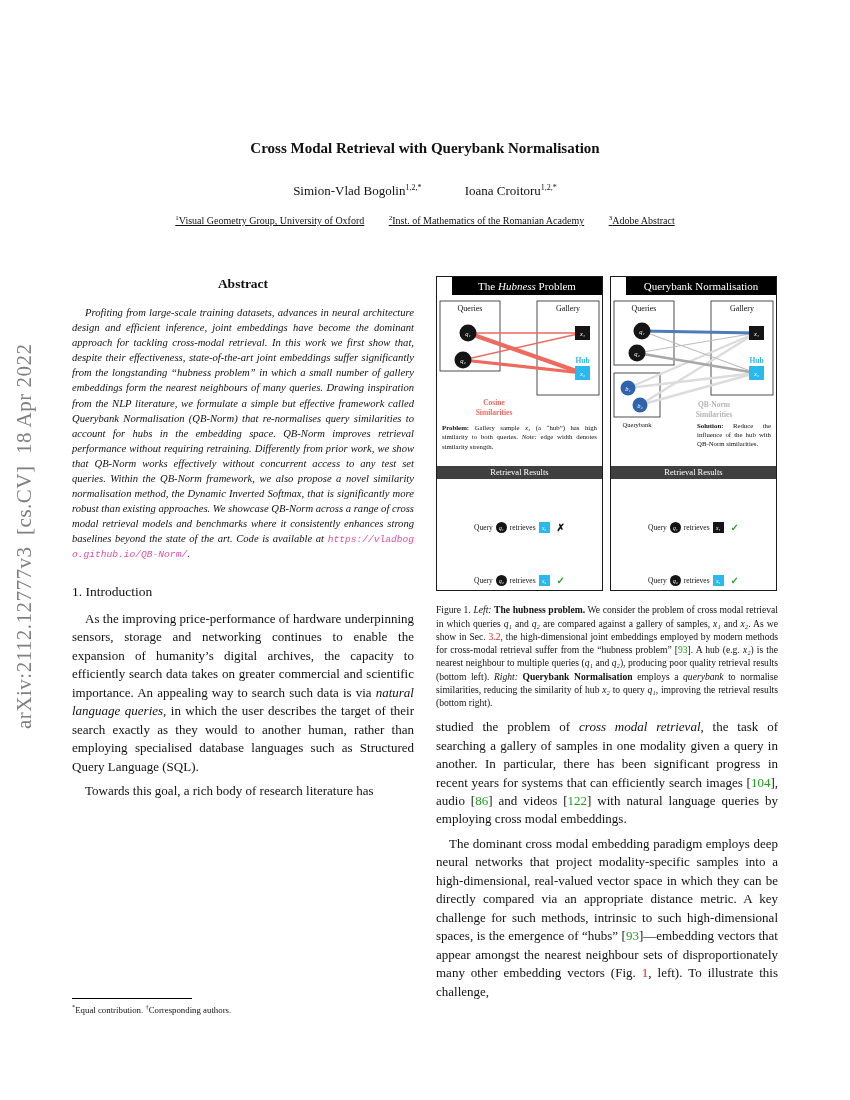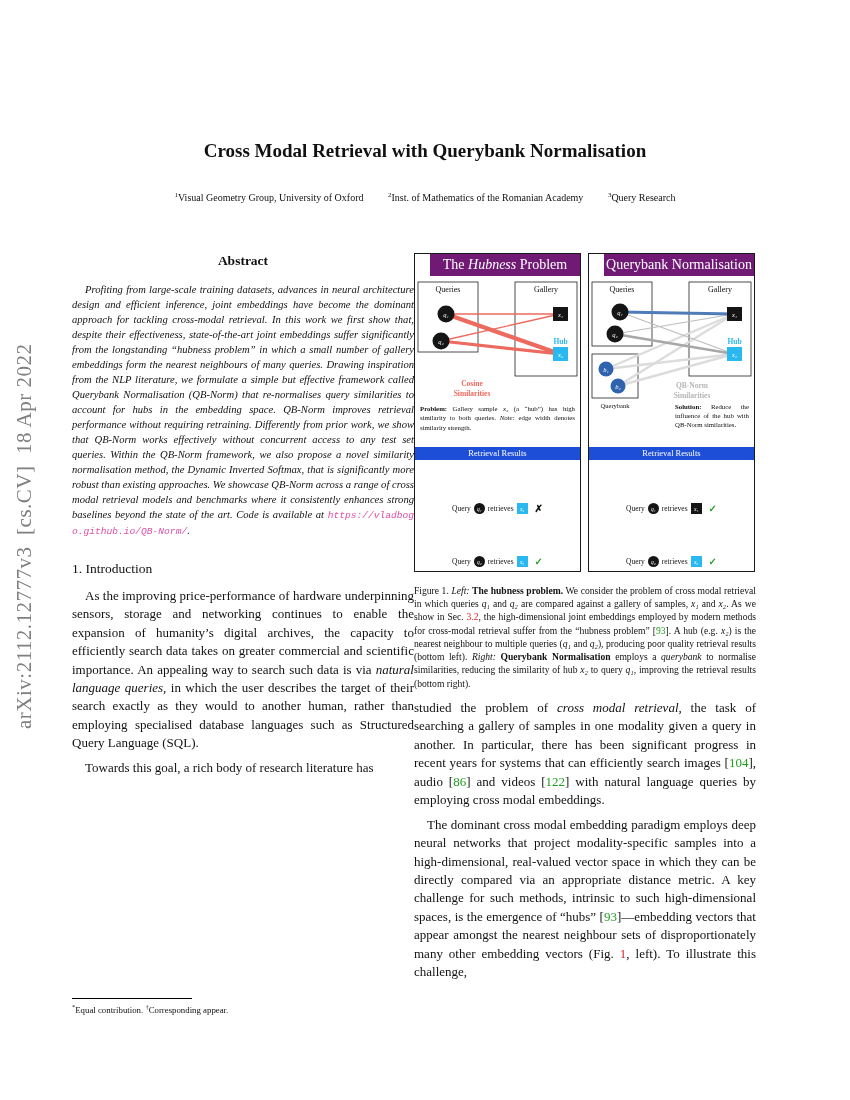--- a/index.html
+++ b/index.html
@@ -19,69 +19,69 @@
     width: 32px; height: 496px;
     writing-mode: vertical-rl;
     transform: rotate(180deg);
     text-align: center;
     font-size: 21px;
     color: #808080;
     white-space: pre;
     letter-spacing: 0.5px;
   }
   .content { padding-top: 140px; }
-  .title { text-align: center; font-size: 19px; font-weight: bold; }
+  .title { text-align: center; font-size: 15px; font-weight: bold; }
   .authors { margin-top: 26px; text-align: center; font-size: 13px; }
   .author-row { margin: 3px 0; }
   .author { margin: 0 20px; }
   .asup { font-size: 8px; vertical-align: super; }
   .affiliations { margin-top: 12px; text-align: center; font-size: 10px; line-height: 1.9; }
-  .affil { margin: 0 11px; }
+  .affil { margin: 0 11px; text-decoration: underline; }
   .affil .asup { font-size: 7px; }
-  .columns { display: flex; margin: 46px 72px 0; }
+  .columns { display: flex; gap: 22px; margin: 46px 72px 0; }
   .col-left, .col-right { width: 342px; }
   .abstract-heading { text-align: center; font-weight: bold; font-size: 13.5px; margin-bottom: 13px; }
   .abstract-text { font-style: italic; font-size: 10.6px; line-height: 1.42; text-align: justify; text-indent: 13px; }
   .section-heading { font-size: 13.5px; font-weight: normal; margin: 22px 0 10px; }
   .body-text { font-size: 13px; line-height: 1.42; text-align: justify; margin-bottom: 6px; }
   .indent { text-indent: 13px; }
   .i { font-style: italic; }
   .b { font-weight: bold; }
   .cite { color: #1e9e1e; }
   .ref { color: #d62728; }
   .url { color: #df4fa6; font-family: "Liberation Mono", monospace; font-size: 9.6px; font-style: italic; word-break: break-all; }
   .sup { vertical-align: super; font-size: 6.5px; }
   .footnote { position: absolute; left: 72px; top: 998px; width: 342px; font-size: 8.8px; }
   .footnote-rule { width: 120px; border-top: 1px solid #000; margin-bottom: 4px; }
 
   
   .figure { display: flex; gap: 7px; }
   .panel { width: 167px; border: 1px solid #1a1a1a; background: #fff; }
-  .panel-header { background: #701a75; color: #fff; font-size: 14px; text-align: center; padding: 2.5px 0 3px; margin-left: 15px; }
+  .panel-header { background: #000000; color: #fff; font-size: 11px; text-align: center; padding: 2.5px 0 3px; margin-left: 15px; }
   .panel-content { position: relative; }
   svg.diagram { display: block; width: 100%; }
   .nodebox { fill: #ffffff; stroke: #222; stroke-width: 0.8; }
   .boxlabel { font-size: 8px; text-anchor: middle; fill: #111; font-family: "Liberation Serif", serif; }
   .nodetext { font-size: 6.5px; fill: #fff; text-anchor: middle; font-style: italic; font-family: "Liberation Serif", serif; }
   .qnode { fill: #151515; }
   .bnode { fill: #2f63ae; }
   .xnode-plain { fill: #151515; }
   .xnode-hub { fill: #29b8ef; }
   .edge-red { stroke: #ed6a5e; }
   .edge-blue { stroke: #4f7cb8; }
   .edge-gray { stroke: #a8a8a8; }
   .edge-gray2 { stroke: #bdbdbd; }
   .edge-faint { stroke: #dcdcdc; }
   .hublabel { font-size: 7.5px; fill: #29b8ef; font-weight: bold; text-anchor: middle; font-family: "Liberation Serif", serif; }
   .cosine { font-size: 7.5px; fill: #ed6a5e; font-weight: bold; text-anchor: middle; font-family: "Liberation Serif", serif; }
   .qbnorm { font-size: 7.5px; fill: #b5b5b5; font-weight: bold; text-anchor: middle; font-family: "Liberation Serif", serif; }
   .qbanklabel { font-size: 6.5px; text-anchor: middle; fill: #111; font-family: "Liberation Serif", serif; }
   .panel-note { height: 45px; padding: 2px 5px; font-size: 6.8px; line-height: 1.4; text-align: justify; }
   .solution { position: absolute; left: 86px; top: 126px; width: 74px; font-size: 6.8px; line-height: 1.35; text-align: justify; }
-  .results-header { background: #1d4ed8; color: #fff; font-size: 8.5px; text-align: center; padding: 1.5px 0 2px; }
+  .results-header { background: #404040; color: #fff; font-size: 8.5px; text-align: center; padding: 1.5px 0 2px; }
   .results { padding: 2px 2px 3px; }
   .rrow { display: flex; align-items: center; justify-content: center; gap: 3px; font-size: 7.5px; height: 13px; margin-top: 40px; }
   .chip { width: 11px; height: 11px; display: inline-flex; align-items: center; justify-content: center; color: #fff; font-size: 5.5px; font-style: italic; flex: 0 0 auto; }
   .chip.circle { border-radius: 50%; background: #151515; }
   .chip.square { background: #151515; }
   .chip.square.hub { background: #29b8ef; }
   .mark { font-weight: bold; font-size: 10px; margin-left: 4px; }
   .mark.check { color: #2ca02c; }
   .mark.cross { color: #111; }
   .caption { font-size: 9.6px; line-height: 1.38; text-align: justify; margin: 12px 0 9px; }
@@ -91,27 +91,31 @@
 
 <div class="page">
 
   <div class="watermark">arXiv:2112.12777v3  [cs.CV]  18 Apr 2022</div>
 
   <div class="content">
 
     <h1 class="title">Cross Modal Retrieval with Querybank Normalisation</h1>
 
     <div class="authors">
+      <div class="author-row">
+        <span class="author"><span>Simion-Vlad Bogolin</span><sup class="asup">1,2,*</sup></span>
+        <span class="author"><span>Ioana Croitoru</span><sup class="asup">1,2,*</sup></span>
+      </div>
     </div>
 
     <div class="affiliations">
       <div>
         <span class="affil"><sup class="asup">1</sup><span>Visual Geometry Group, University of Oxford</span></span>
         <span class="affil"><sup class="asup">2</sup><span>Inst. of Mathematics of the Romanian Academy</span></span>
-        <span class="affil"><sup class="asup">3</sup><span>Query Research</span></span>
+        <span class="affil"><sup class="asup">3</sup><span>Adobe Abstract</span></span>
       </div>
     </div>
 
     <div class="columns">
 
       <div class="col-left">
         <div class="abstract-heading">Abstract</div>
         <p class="abstract-text"><span>Profiting from large-scale training datasets, advances in neural architecture design and efficient inference, joint embeddings have become the dominant approach for tackling cross-modal retrieval. In this work we first show that, despite their effectiveness, state-of-the-art joint embeddings suffer significantly from the longstanding “hubness problem” in which a small number of gallery embeddings form the nearest neighbours of many queries. Drawing inspiration from the NLP literature, we formulate a simple but effective framework called Querybank Normalisation (QB-Norm) that re-normalises query similarities to account for hubs in the embedding space. QB-Norm improves retrieval performance without requiring retraining. Differently from prior work, we show that QB-Norm works effectively without concurrent access to any test set queries. Within the QB-Norm framework, we also propose a novel similarity normalisation method, the Dynamic Inverted Softmax, that is significantly more robust than existing approaches. We showcase QB-Norm across a range of cross modal retrieval models and benchmarks where it consistently enhances strong baselines beyond the state of the art. Code is available at </span><span class="url">https://vladbogo.github.io/QB-Norm/</span><span>.</span></p>
         <h2 class="section-heading">1. Introduction</h2>
         <p class="body-text indent"><span>As the improving price-performance of hardware underpinning sensors, storage and networking continues to enable the expansion of humanity’s digital archives, the capacity to efficiently search data takes on greater commercial and scientific importance. An appealing way to search such data is via </span><span class="i">natural language queries</span><span>, in which the user describes the target of their search exactly as they would to another human, rather than employing specialised database languages such as Structured Query Language (SQL).</span></p>
@@ -244,16 +248,16 @@
         <p class="body-text"><span>studied the problem of </span><span class="i">cross modal retrieval</span><span>, the task of searching a gallery of samples in one modality given a query in another. In particular, there has been significant progress in recent years for systems that can efficiently search images [</span><span class="cite">104</span><span>], audio [</span><span class="cite">86</span><span>] and videos [</span><span class="cite">122</span><span>] with natural language queries by employing cross modal embeddings.</span></p>
         <p class="body-text indent"><span>The dominant cross modal embedding paradigm employs deep neural networks that project modality-specific samples into a high-dimensional, real-valued vector space in which they can be directly compared via an appropriate distance metric. A key challenge for such methods, intrinsic to such high-dimensional spaces, is the emergence of “hubs” [</span><span class="cite">93</span><span>]—embedding vectors that appear amongst the nearest neighbour sets of disproportionately many other embedding vectors (Fig. </span><span class="ref">1</span><span>, left). To illustrate this challenge,</span></p>
       </div>
 
     </div>
 
   </div>
 
   <div class="footnote">
     <div class="footnote-rule"></div>
-    <p><span class="sup">*</span><span>Equal contribution. </span><span class="sup">†</span><span>Corresponding appear.</span></p>
+    <p><span class="sup">*</span><span>Equal contribution. </span><span class="sup">†</span><span>Corresponding authors.</span></p>
   </div>
 
 </div>
 
 </body></html>

